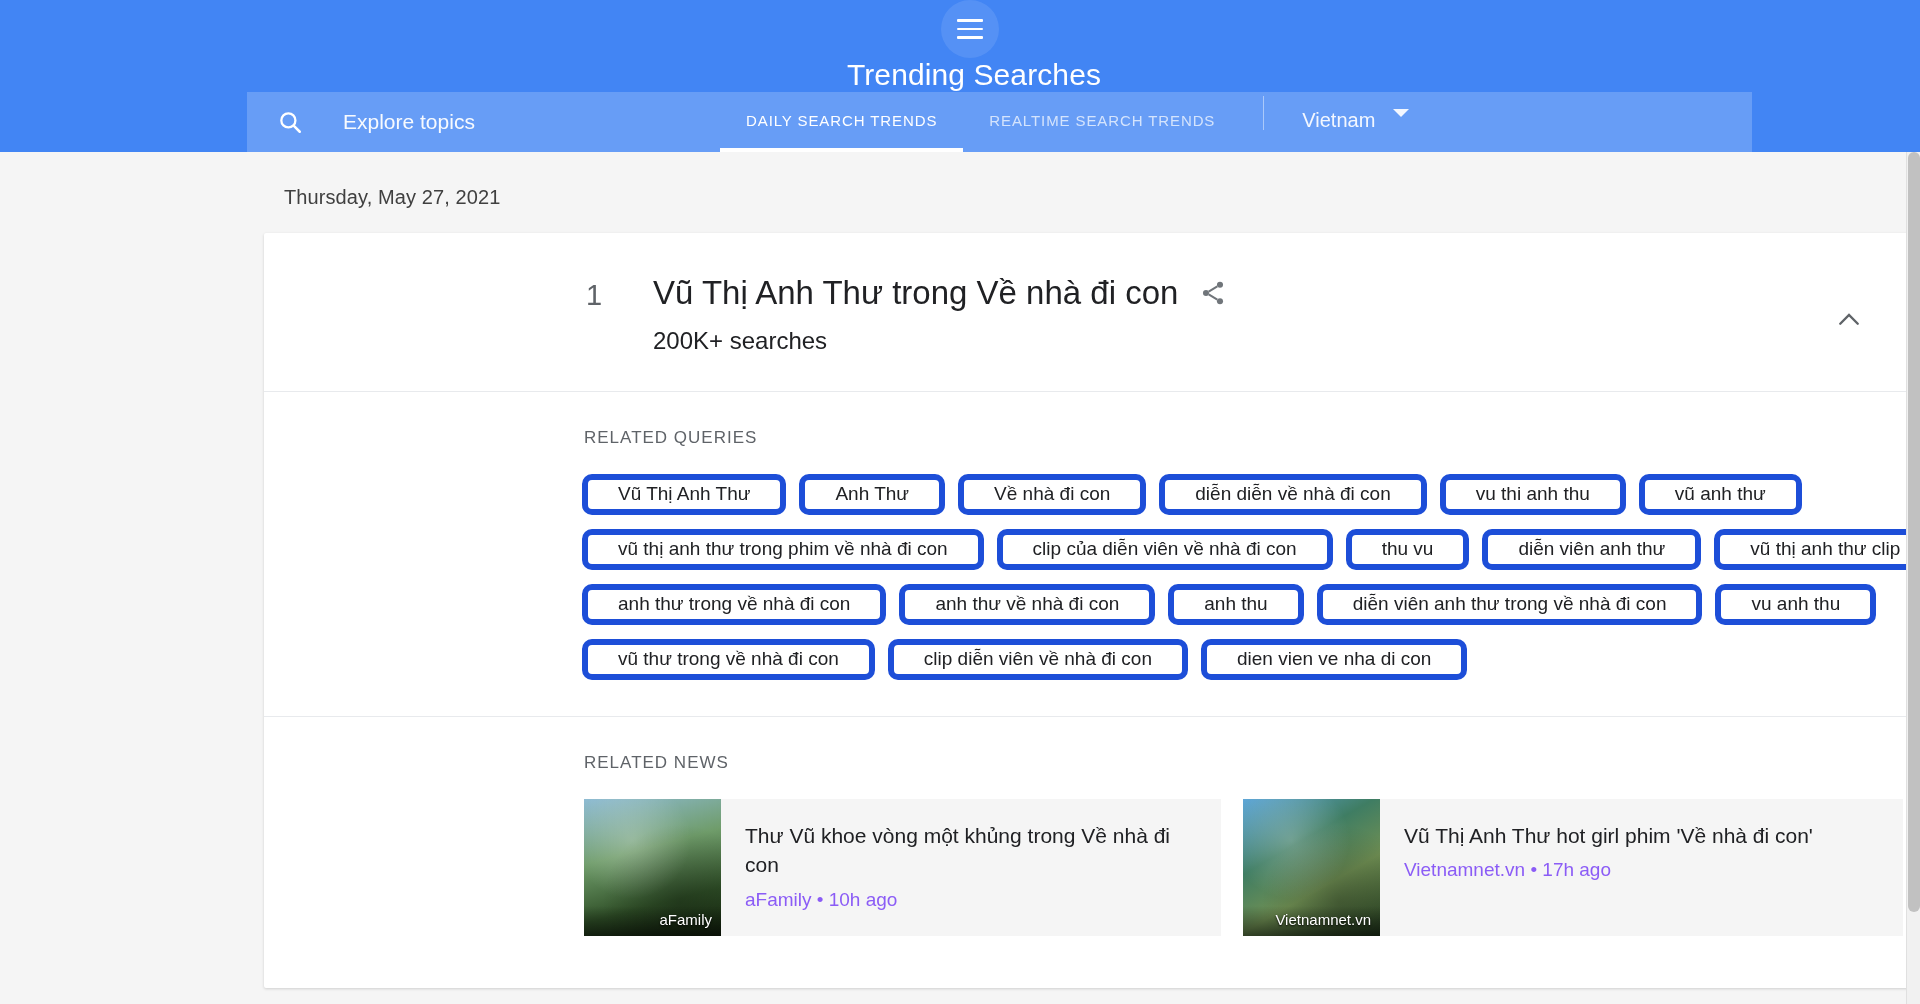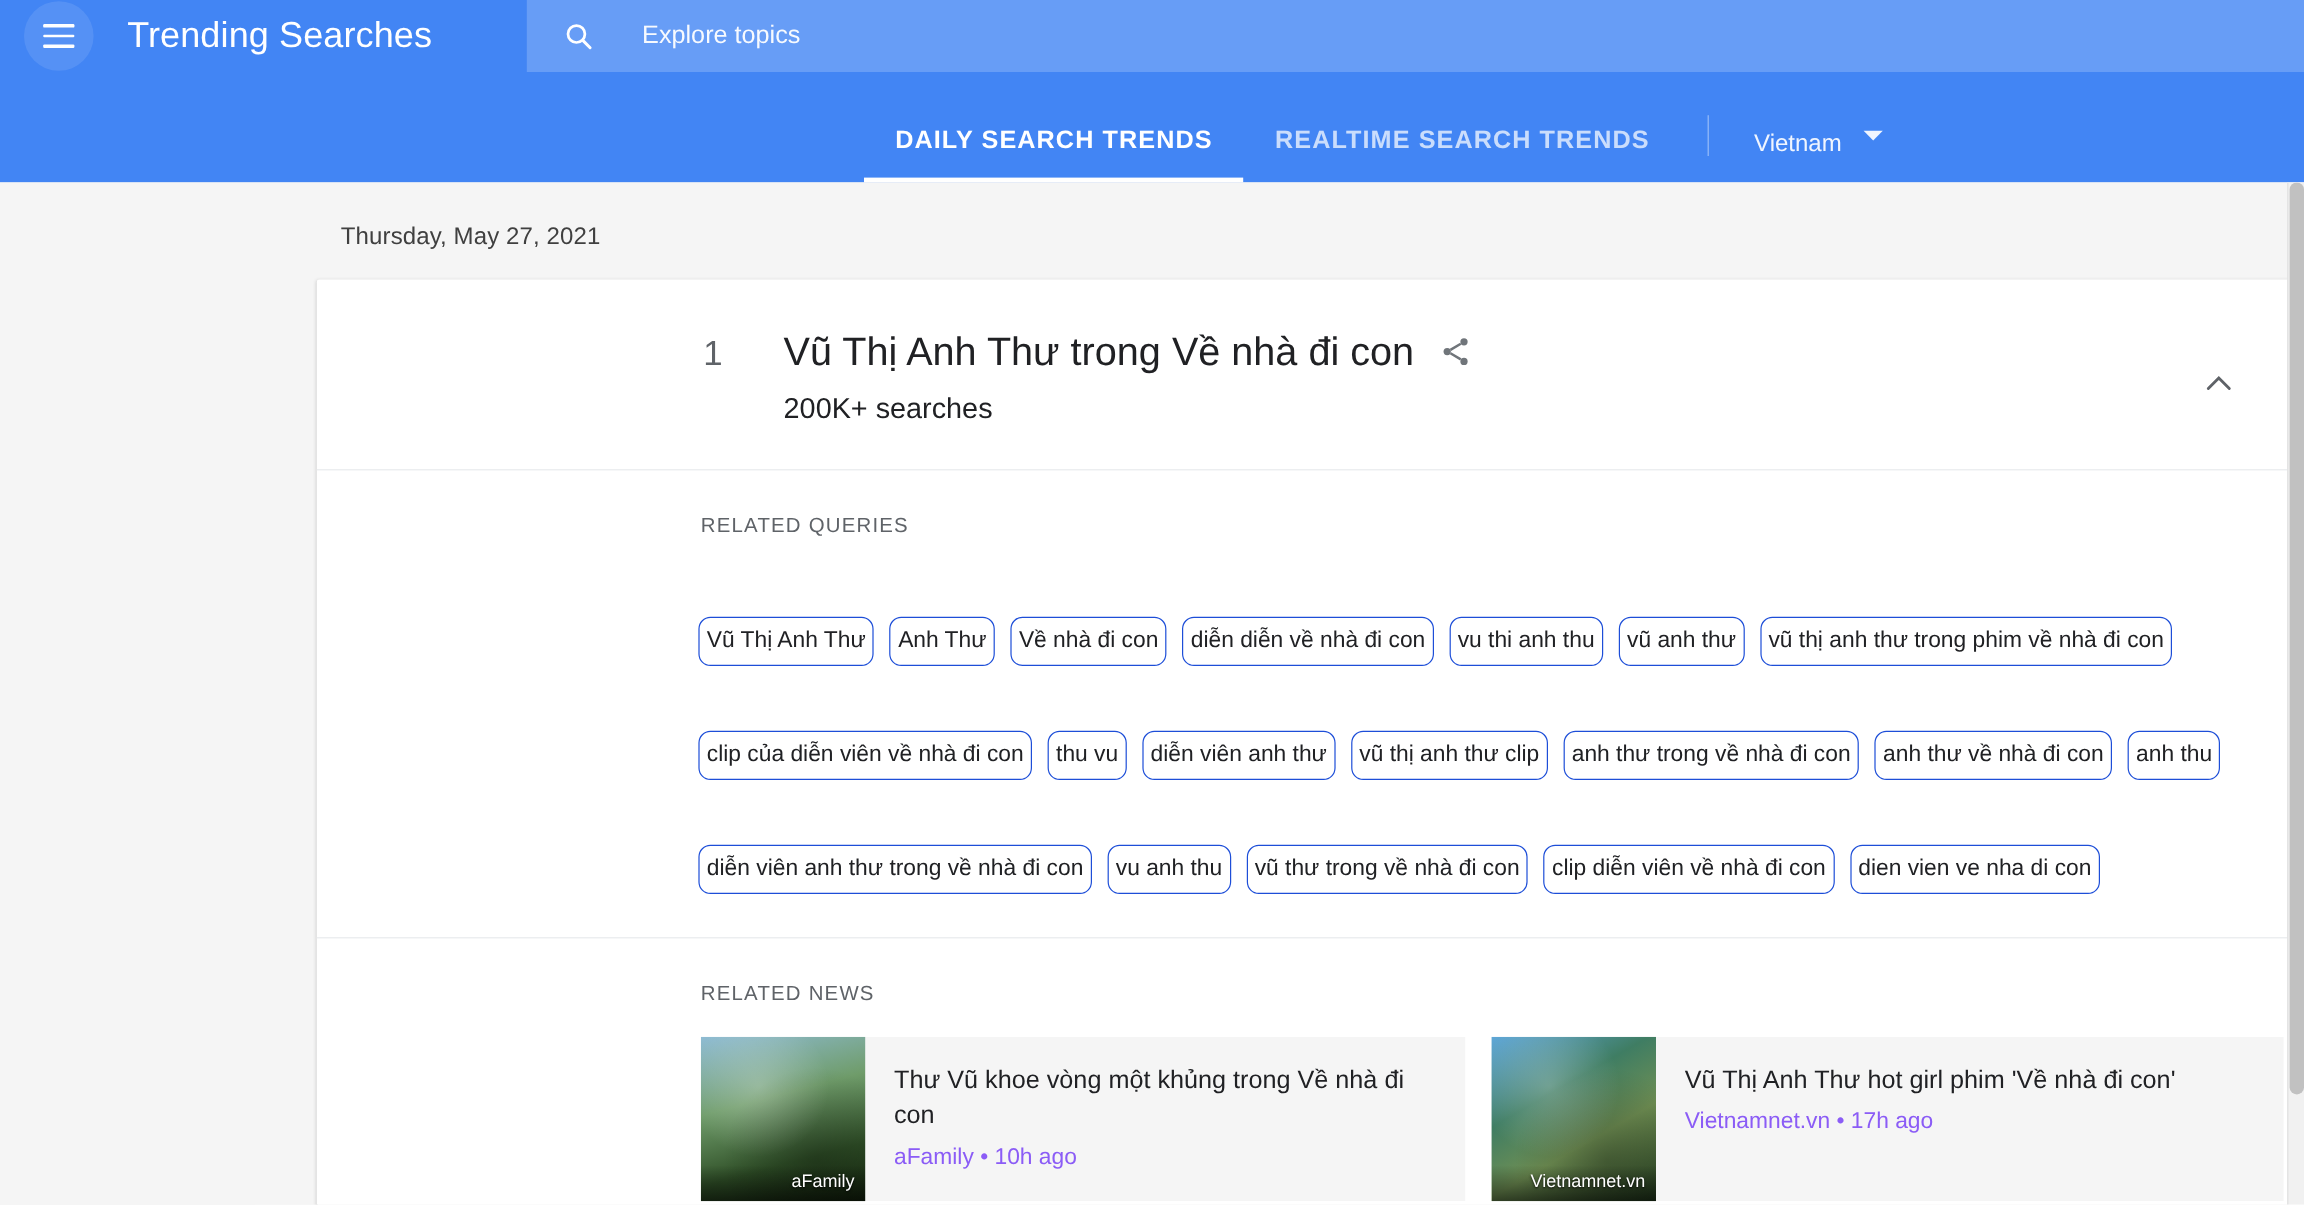--- a/index.html
+++ b/index.html
@@ -17,20 +17,21 @@
     position: relative;
     width: 1920px;
     height: 152px;
     background: #4285f4;
   }
   .topbar-row1 {
     display: flex;
     align-items: center;
     height: 60px;
     padding-top: 0px;
+    flex-direction: column;
   }
   .hamburger-btn {
     width: 58px; height: 58px;
     margin-left: 20px;
     border-radius: 50%;
     background: rgba(255,255,255,0.10);
     display: flex; align-items: center; justify-content: center;
     flex-direction: column;
     cursor: pointer;
     flex: 0 0 auto;
@@ -79,22 +80,22 @@
 
   .topbar-tabs {
     display: flex;
     align-items: flex-end;
     height: 92px;
     padding-left: 720px;
   }
   .tab {
     position: relative;
     color: rgba(255,255,255,0.72);
-    font-size: 21px;
-    font-weight: 700;
+    font-size: 15px;
+    font-weight: 400;
     letter-spacing: 0.9px;
     padding: 0 26px 23px 26px;
     cursor: pointer;
     white-space: nowrap;
   }
   .tab.active { color: #ffffff; }
   .tab.active::after {
     content: "";
     position: absolute;
     left: 0; right: 0; bottom: 0;
@@ -201,32 +202,31 @@
     letter-spacing: 1.0px;
   }
   .chips {
     display: flex;
     flex-wrap: wrap;
     margin: 26px 0 0 318px;
     width: 1480px;
     gap: 14px 13px;
   }
   .chip {
-    border: 1px solid #1d4ed8;
+    border: 6px solid #1d4ed8;
     border-radius: 10px;
-    padding: 0 6px;
+    padding: 0 30px;
     height: 41px;
     display: flex;
     align-items: center;
     color: #202124;
     font-size: 19px;
     background: #ffffff;
     cursor: pointer;
     white-space: nowrap;
-    margin-top: 40px;
   }
 
   .divider {
     margin: 36px 0 0 0;
     border-top: 1px solid #e8eaed;
   }
 
   
   .news-strip {
     display: flex;

